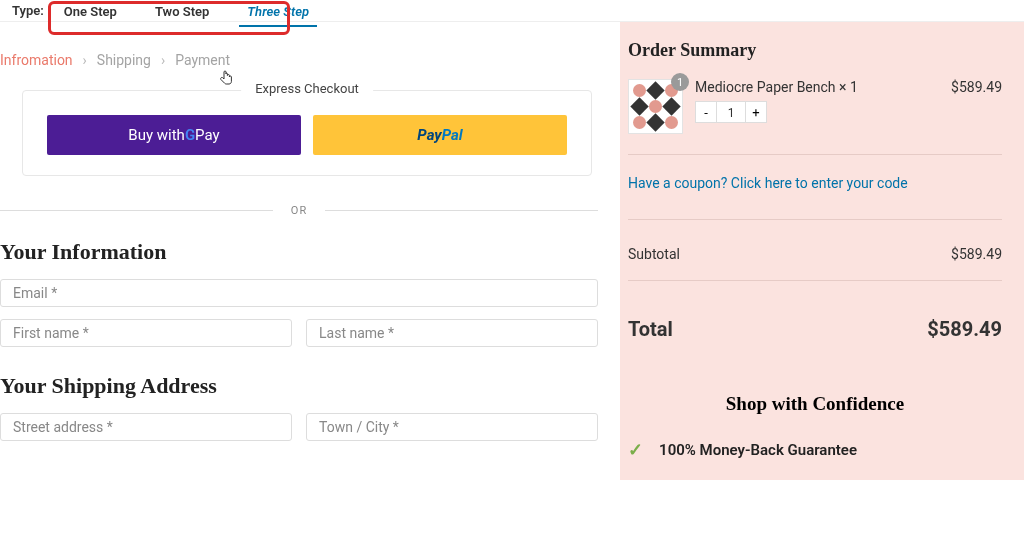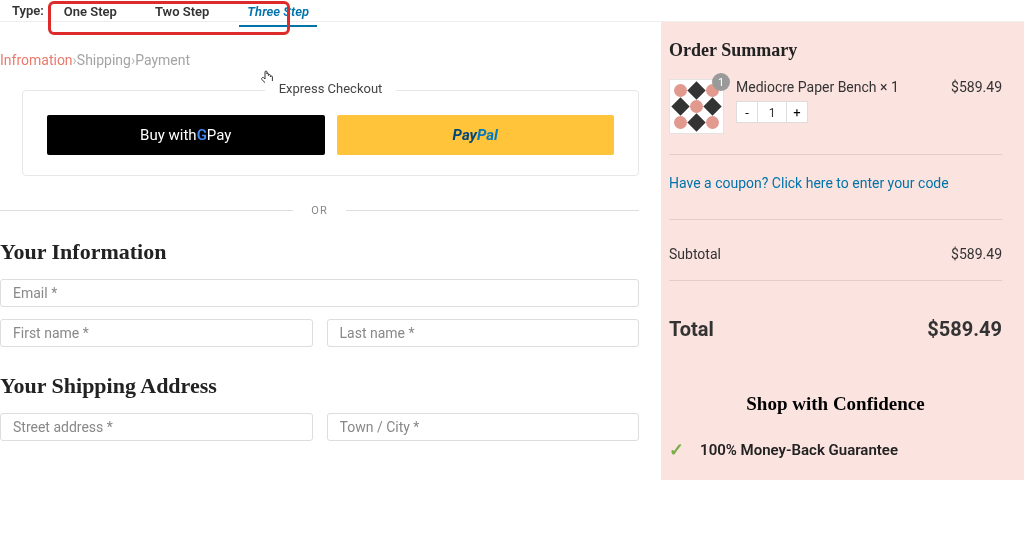--- a/index.html
+++ b/index.html
@@ -9,31 +9,31 @@
     .top-bar .type-label { font-size: 13px; font-weight: 600; color: #333; margin-right: 12px; }
     .tabs { display: flex; gap: 22px; }
     .tab { font-size: 13px; font-weight: 600; color: #333; padding: 10px 8px 6px; cursor: pointer; white-space: nowrap; }
     .tab.active { color: #0073aa; border-bottom: 2px solid #0073aa; font-style: italic; }
     .highlight-box { position: absolute; left: 48px; top: 1px; width: 242px; height: 34px; border: 3px solid #dd2b2b; border-radius: 6px; pointer-events: none; }
 
     .main { display: flex; }
     .left { flex: 0 0 620px; padding: 0 22px 0 0; }
     .right { flex: 1; background: #FBE3DF; padding: 18px 22px 20px 8px; }
 
-    .breadcrumb { display: flex; gap: 0; font-size: 14px; margin: 30px 0 22px 0; color: #a4a4a4; align-items: center; position: relative; }
+    .breadcrumb { display: flex; gap: 10px; font-size: 14px; margin: 30px 0 22px 0; color: #a4a4a4; align-items: center; position: relative; }
     .breadcrumb .step { }
     .breadcrumb .step.active { color: #ea7a6b; }
     .chev { color: #bbb; }
     .cursor-icon { position: absolute; right: 364px; top: 18px; font-size: 15px; }
 
-    .express-box { border: 1px solid #e7e7e7; border-radius: 4px; padding: 6px 24px 20px; position: relative; margin: 0 0 0 22px; width: 617px; }
+    .express-box { border: 1px solid #e7e7e7; border-radius: 4px; padding: 6px 24px 20px; position: relative; margin: 0 0 0 22px; width: 570px; }
     .express-title { position: absolute; top: -10px; left: 50%; transform: translateX(-50%); background: #fff; padding: 0 14px; font-size: 13px; color: #444; }
     .express-btns { display: flex; gap: 12px; margin-top: 18px; }
     .btn { flex: 1; height: 40px; border: none; border-radius: 2px; display: flex; align-items: center; justify-content: center; cursor: pointer; font-size: 15px; }
-    .btn-gpay { background: #000000; color: #fff; font-weight: 400; }
+    .btn-gpay { background: #4c1d95; color: #fff; font-weight: 400; }
     .gpay-g { font-weight: 600; }
     .gpay-g .g1 { color: #4285F4; }
     .btn-paypal { background: #FFC439; color: #003087; font-weight: 700; font-style: italic; }
     .paypal-pay { color: #00457C; }
     .paypal-pal { color: #0079C1; }
 
     .or-row { display: flex; align-items: center; margin: 28px 0 22px 0; gap: 18px; }
     .or-line { flex: 1; height: 1px; background: #ddd; }
     .or-text { font-size: 11px; color: #888; letter-spacing: 1px; }
 

